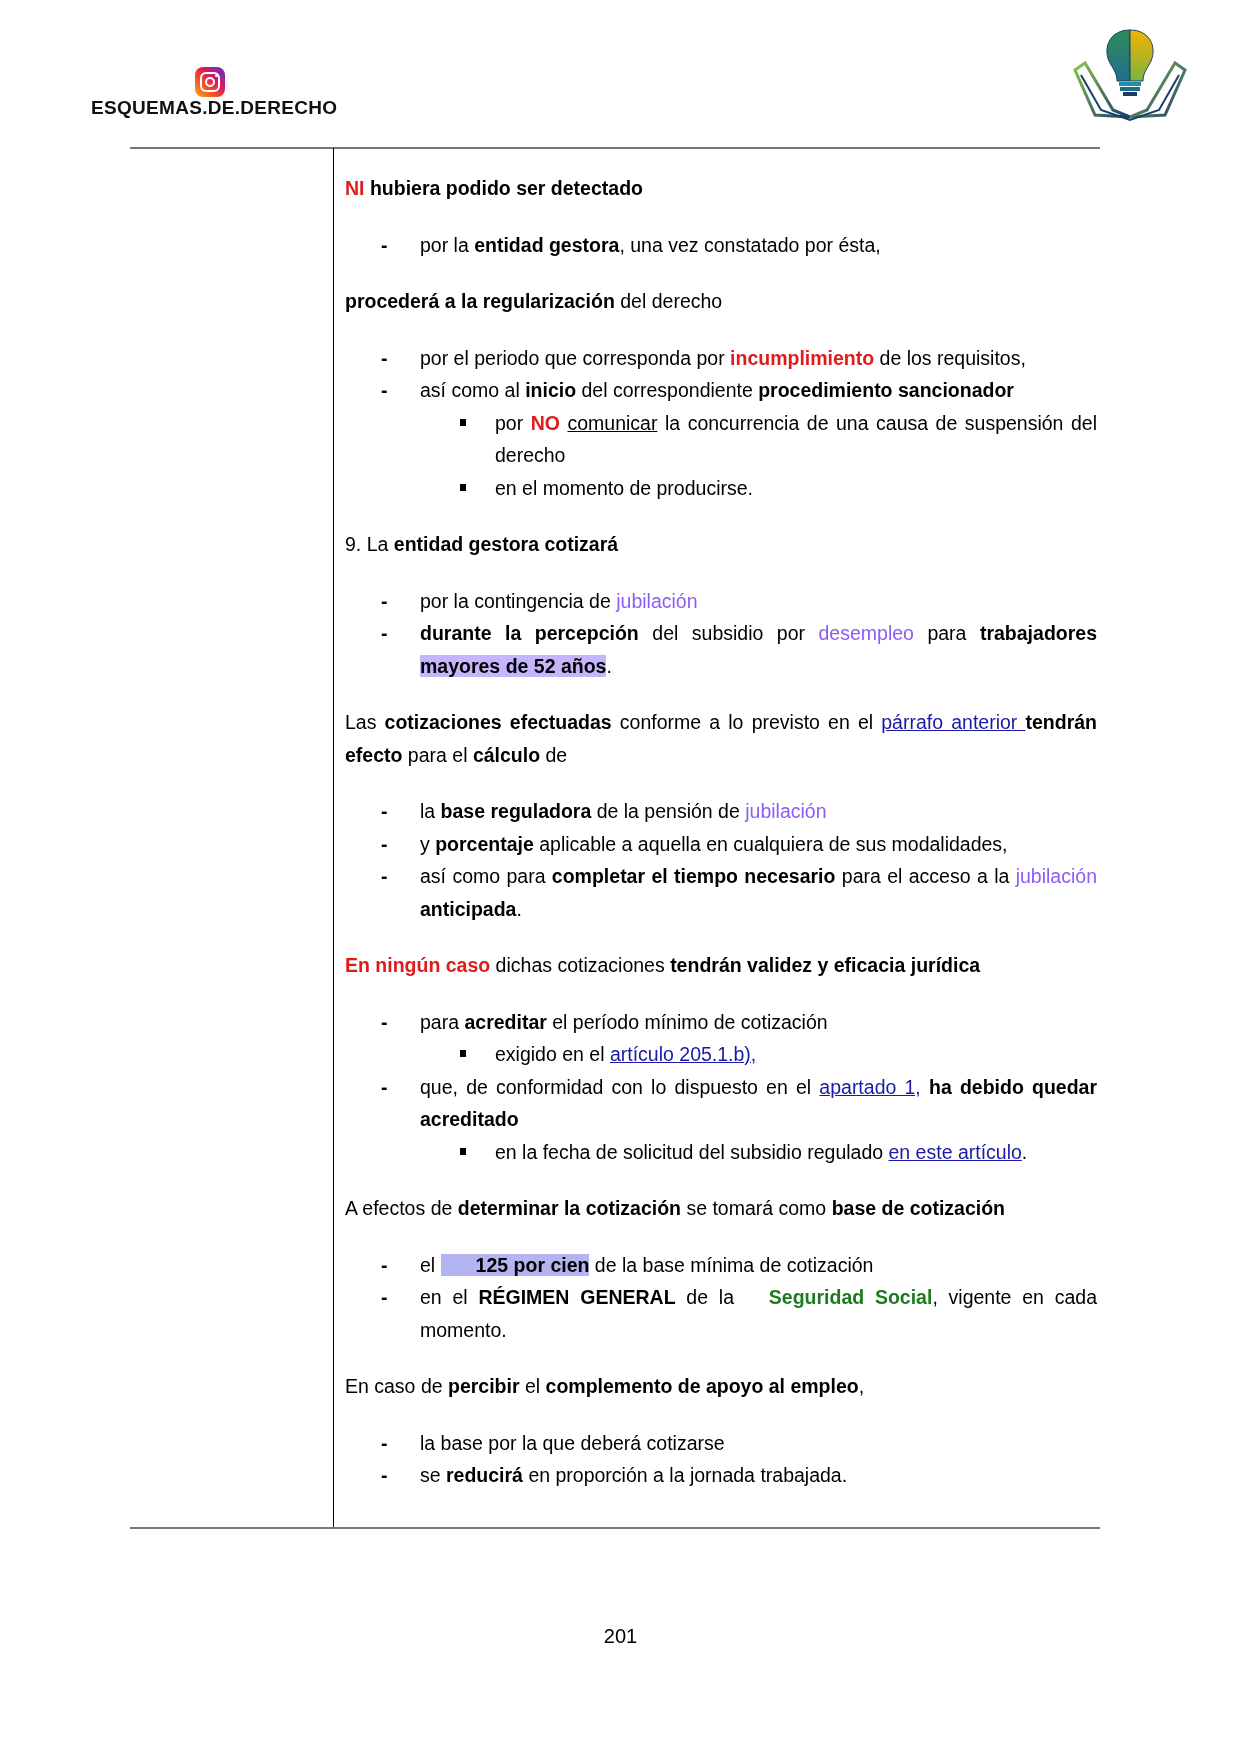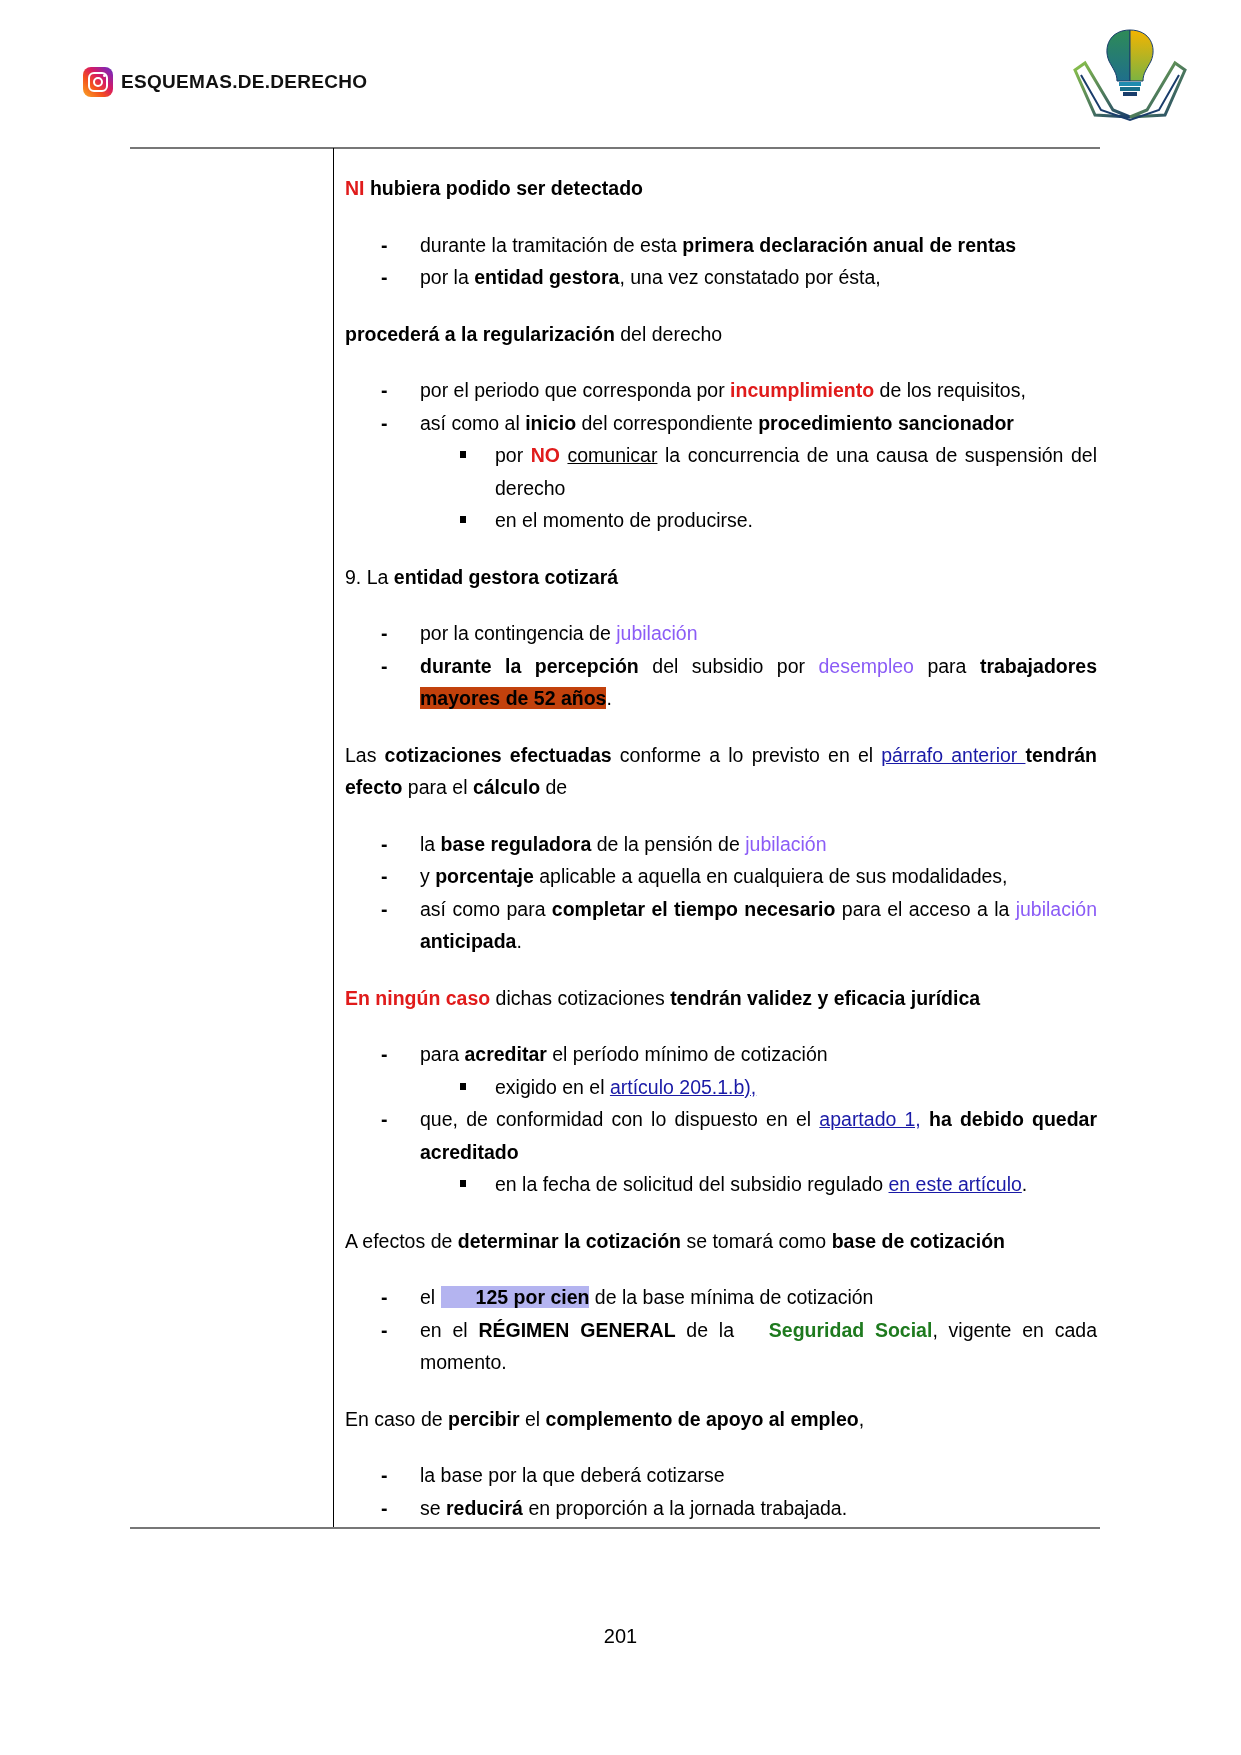--- a/index.html
+++ b/index.html
@@ -1,18 +1,18 @@
 <!DOCTYPE html>
 <html><head>
 <meta charset="utf-8">
 <style>
   html, body { margin: 0; padding: 0; background: #ffffff; }
   body { width: 1241px; height: 1755px; position: relative; overflow: hidden;
          font-family: "Liberation Sans", sans-serif; color: #000; }
-  .header-brand { position: absolute; left: 83px; top: 67px; display: flex; align-items: center; }
+  .header-brand { position: absolute; left: 83px; top: 67px; display: flex; align-items: center; flex-direction: column; }
   .ig-icon { width: 30px; height: 30px; border-radius: 8px; position: relative;
              background: linear-gradient(45deg, #f9a825 0%, #f4511e 35%, #d81b60 60%, #8e24aa 85%, #5e35b1 100%); }
   .ig-icon .ring { position: absolute; left: 5px; top: 5px; width: 16px; height: 16px; border: 2px solid #fff; border-radius: 6px; }
   .ig-icon .lens { position: absolute; left: 10px; top: 10px; width: 6px; height: 6px; border: 2px solid #fff; border-radius: 50%; }
   .ig-icon .dot { position: absolute; left: 20px; top: 7px; width: 3px; height: 3px; background: #fff; border-radius: 50%; }
   .brand-text { margin-left: 8px; font-weight: bold; font-size: 19px; letter-spacing: 0.3px; color: #111; }
   .logo { position: absolute; left: 1065px; top: 25px; width: 130px; height: 100px; }
 
   .rule { position: absolute; left: 130px; width: 970px; height: 2px; background: #777; }
   .rule.top { top: 147px; }
@@ -23,21 +23,21 @@
   .para { margin: 0 0 24px 0; }
   .list { margin: 0 0 24px 0; padding: 0; list-style: none; }
   .li { position: relative; padding-left: 75px; text-align: justify; }
   .li::before { content: "-"; position: absolute; left: 36px; font-weight: bold; }
   .subli { position: relative; padding-left: 150px; text-align: justify; }
   .subli::before { content: ""; position: absolute; left: 115px; top: 12px; width: 6px; height: 7px; background: #000; }
   b { font-weight: bold; }
   .red { color: #e01b1b; font-weight: bold; }
   .orange { color: #8b5cf6; font-weight: normal; }
   .green { color: #1e7a1e; font-weight: bold; margin-left: 24px; }
-  .hl-green { background: #c2410c; font-weight: bold; margin-top: 28px; }
+  .hl-green { background: #c4b5fd; font-weight: bold; margin-top: 28px; }
   .hl-blue { background: #b4b4f0; font-weight: bold; padding-left: 35px; }
   a { color: #1a1aa6; text-decoration: underline; }
   .u { text-decoration: underline; }
   .page-number { position: absolute; left: 0; width: 1241px; top: 1625px; text-align: center; font-size: 20px; }
 </style>
 </head>
 <body>
 
 <div class="header-brand">
   <div class="ig-icon">
@@ -75,21 +75,20 @@
 
 <div class="rule top"></div>
 <div class="vline"></div>
 <div class="rule bottom"></div>
 
 <div class="content">
 
   <p class="para"><span class="red">NI</span> <b>hubiera podido ser detectado</b></p>
 
   <div class="list">
-    <div class="li"><span>durante la tramitación de esta </span><b>primera declaración anual de rentas</b></div>
     <div class="li"><span>por la </span><b>entidad gestora</b><span>, una vez constatado por ésta,</span></div>
   </div>
 
   <p class="para"><b>procederá a la regularización</b><span> del derecho</span></p>
 
   <div class="list">
     <div class="li"><span>por el periodo que corresponda por </span><span class="red">incumplimiento</span><span> de los requisitos,</span></div>
     <div class="li"><span>así como al </span><b>inicio</b><span> del correspondiente </span><b>procedimiento sancionador</b></div>
     <div class="subli"><span>por </span><span class="red">NO</span><span> </span><span class="u">comunicar</span><span> la concurrencia de una causa de suspensión del derecho</span></div>
     <div class="subli"><span>en el momento de producirse.</span></div>

